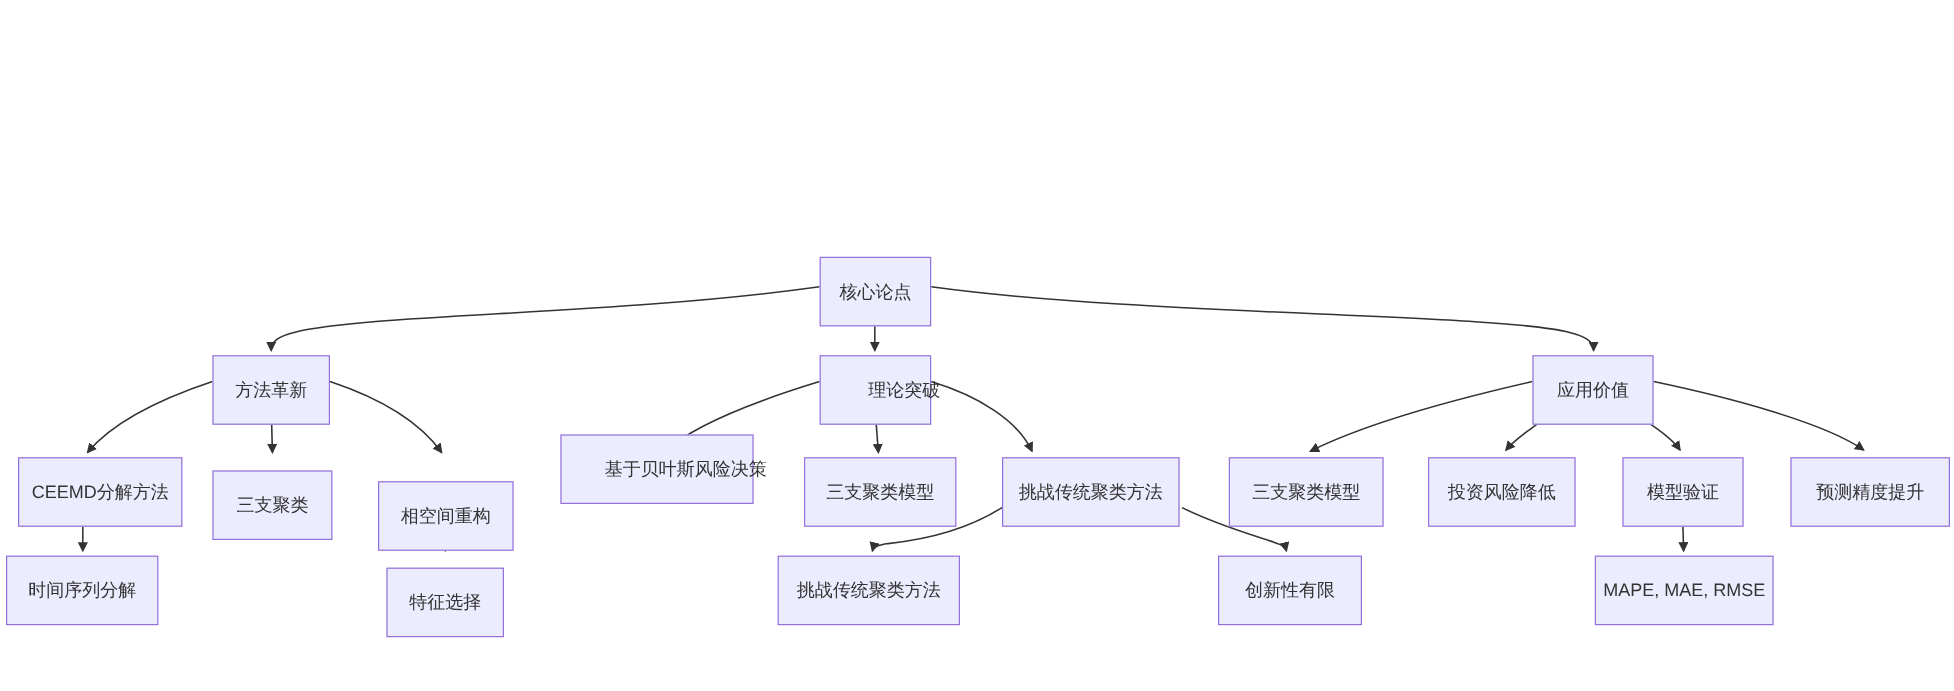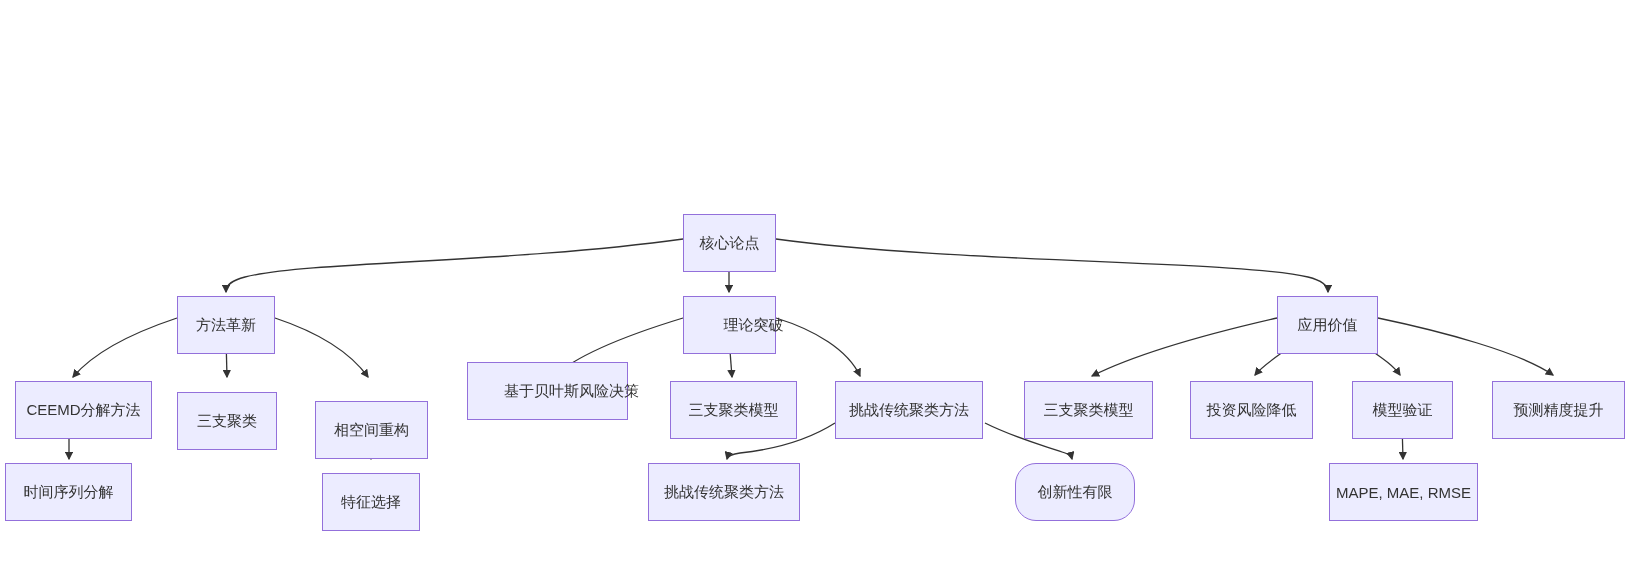--- a/index.html
+++ b/index.html
@@ -86,16 +86,16 @@
   <div class="node" style="left:670px;  top:381px; width:127px;">三支聚类模型</div>
   <div class="node" style="left:835px;  top:381px; width:148px;">挑战传统聚类方法</div>
   <div class="node" style="left:1024px; top:381px; width:129px;">三支聚类模型</div>
   <div class="node" style="left:1190px; top:381px; width:123px;">投资风险降低</div>
   <div class="node" style="left:1352px; top:381px; width:101px;">模型验证</div>
   <div class="node" style="left:1492px; top:381px; width:133px;">预测精度提升</div>
 
   <div class="node" style="left:5px;    top:463px; width:127px;">时间序列分解</div>
   <div class="node" style="left:322px;  top:473px; width:98px;">特征选择</div>
   <div class="node" style="left:648px;  top:463px; width:152px;">挑战传统聚类方法</div>
-  <div class="node" style="left:1015px; top:463px; width:120px;border-radius:21px;">创新性有限</div>
+  <div class="node" style="left:1015px; top:463px; width:120px;">创新性有限</div>
   <div class="node" style="left:1329px; top:463px; width:149px;">MAPE, MAE, RMSE</div>
 
 </div>
 
 </body></html>

